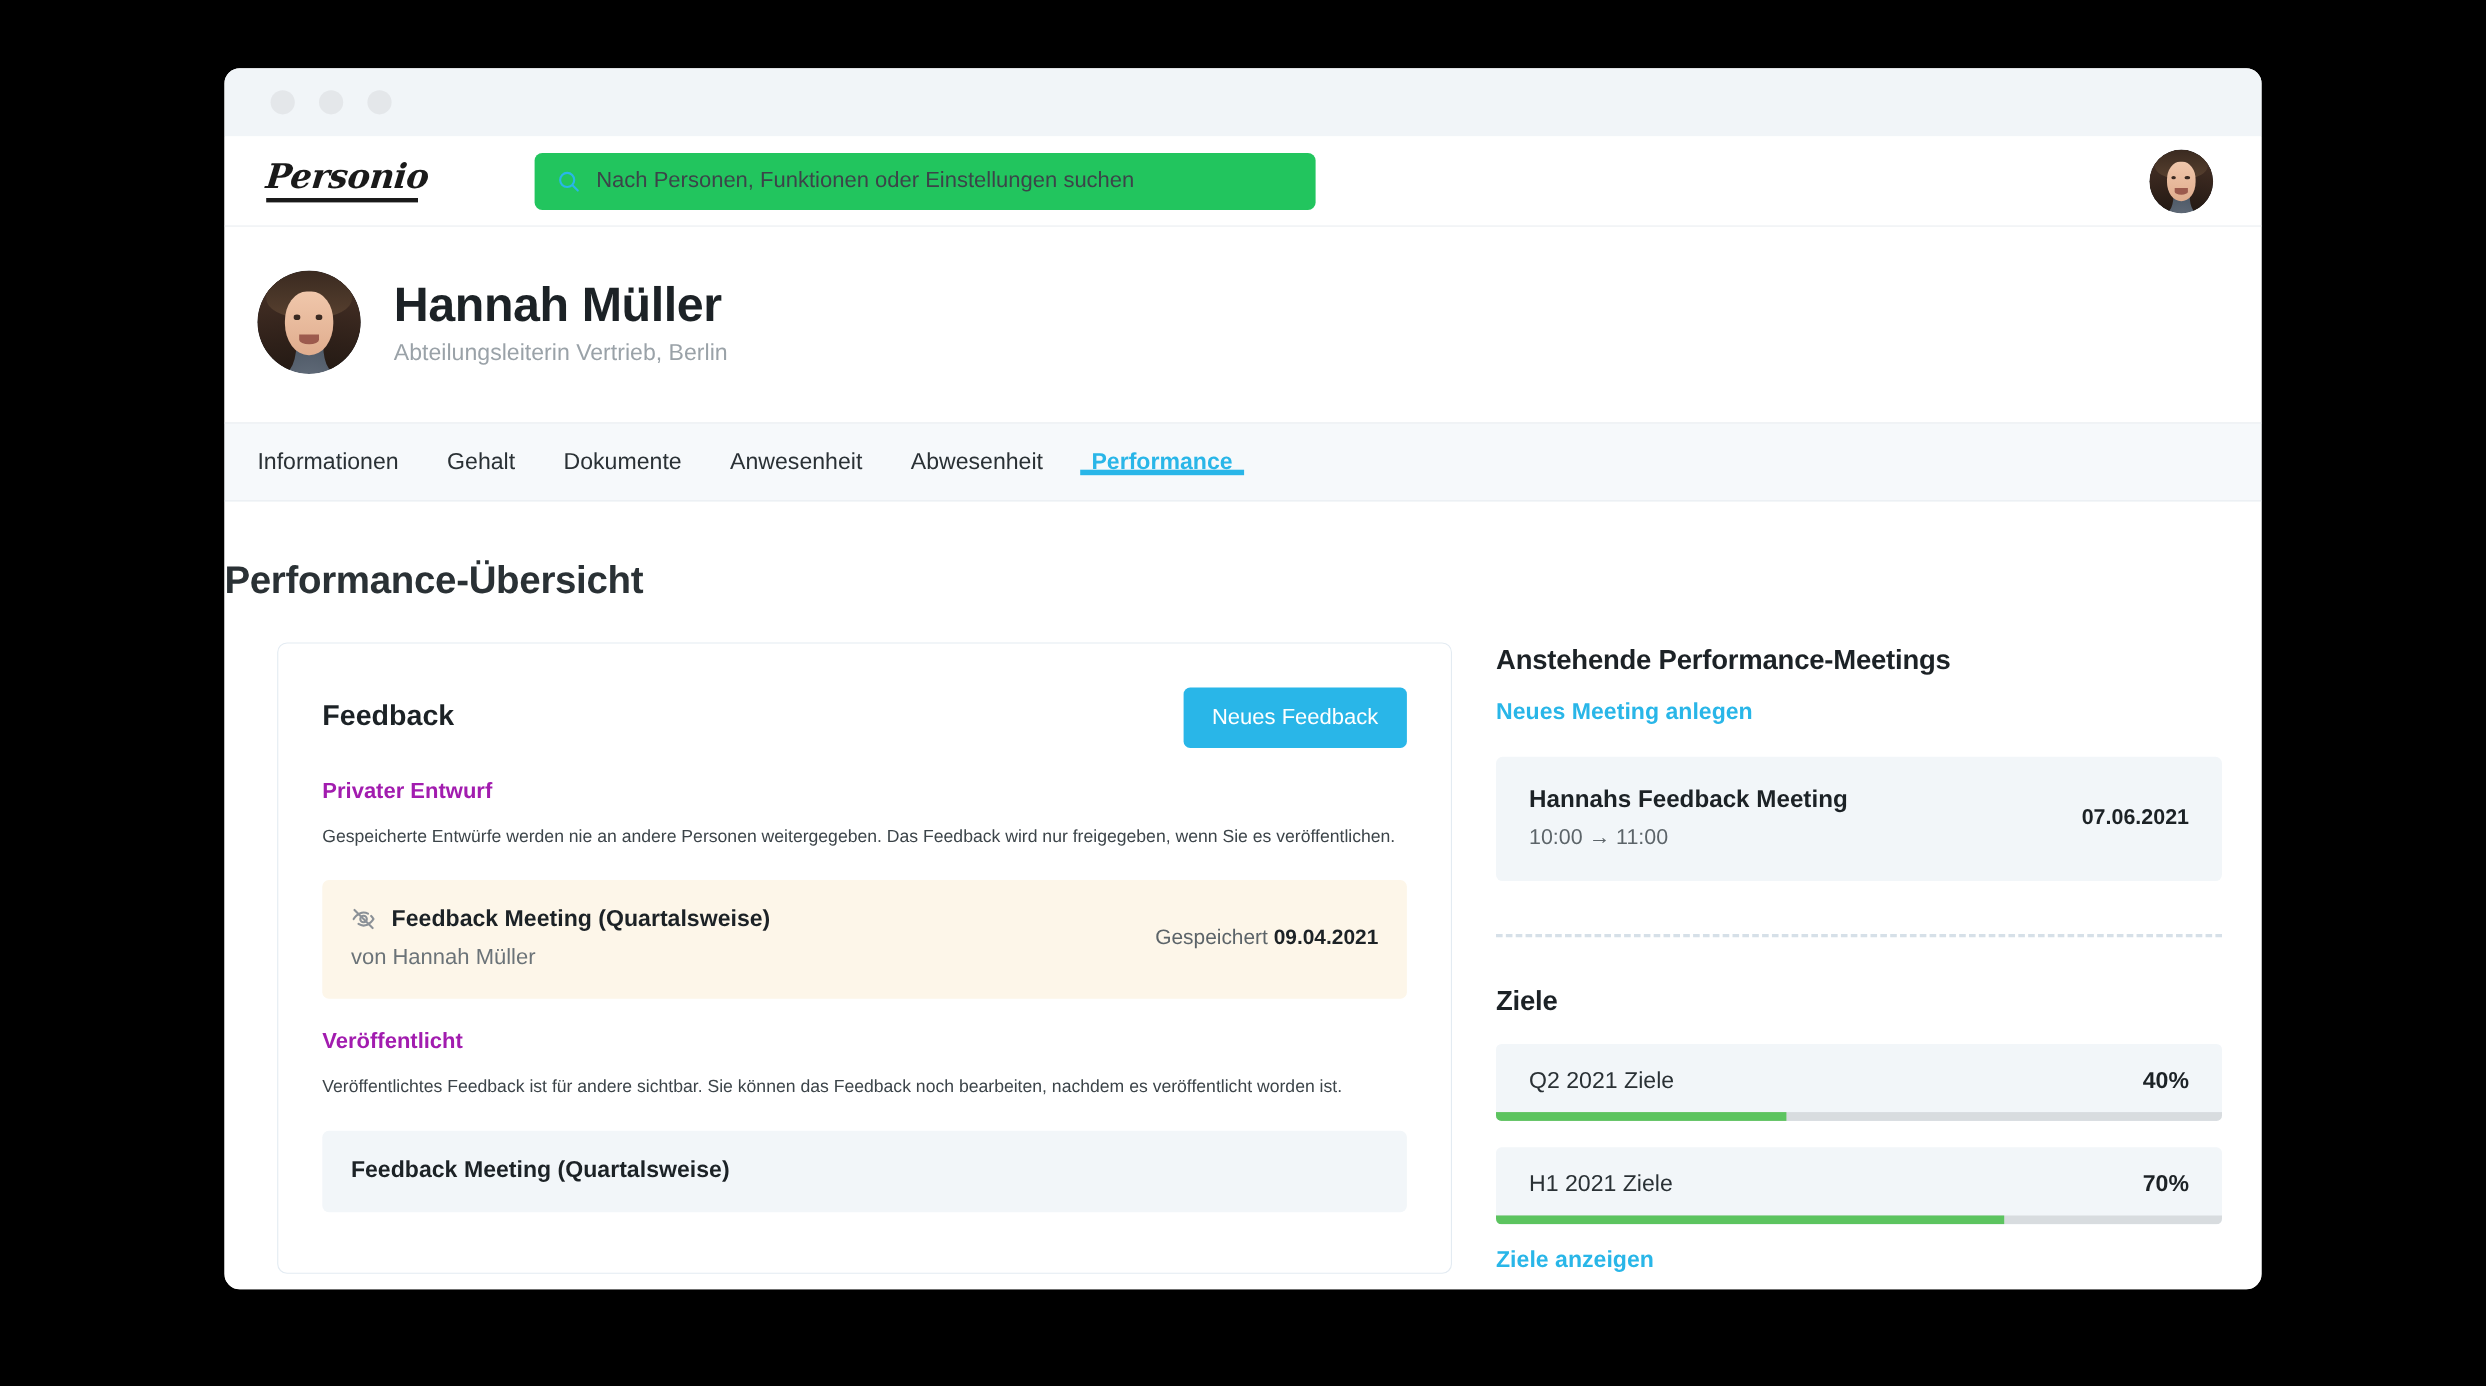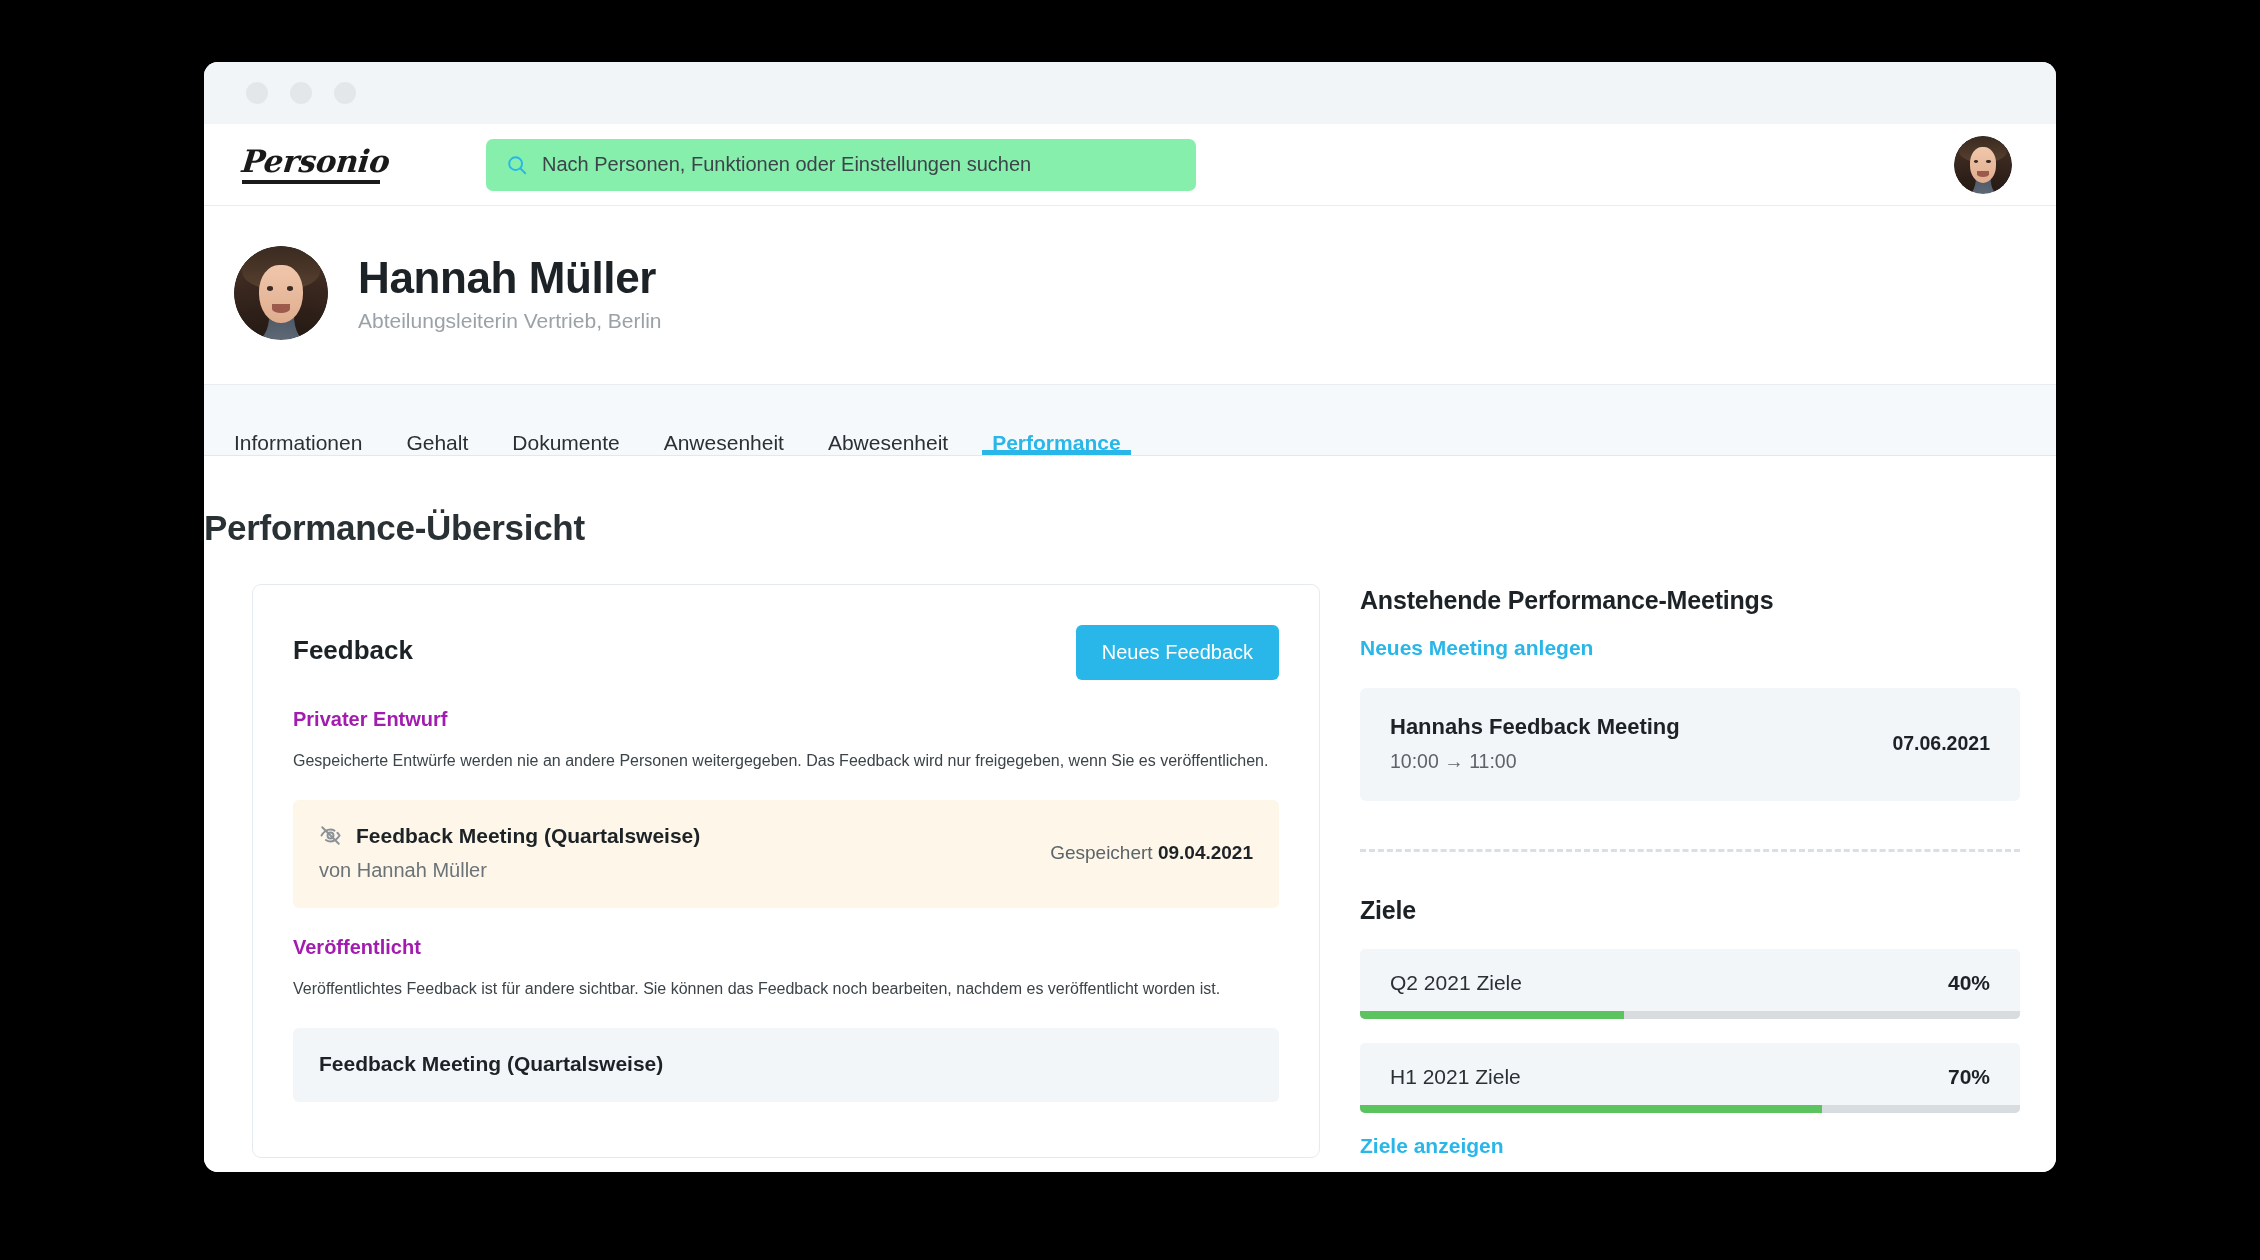--- a/index.html
+++ b/index.html
@@ -72,21 +72,21 @@
     width: 138px;
     height: 4px;
     background: #1a1a1a;
     margin-top: 3px;
   }
 
   .searchbar {
     margin-left: 92px;
     width: 710px;
     height: 52px;
-    background: #86efac;
+    background: #22c55e;
     border-radius: 7px;
     display: flex;
     align-items: center;
     padding: 0 20px;
     gap: 14px;
   }
   .search-icon { width: 22px; height: 22px; flex: 0 0 22px; display:block; }
   .search-text {
     font-size: 20px;
     color: #3c4449;
@@ -182,21 +182,21 @@
     margin-top: 7px;
   }
 
   
   .tabbar {
     background: #f6f9fb;
     border-top: 1px solid #e9edf1;
     border-bottom: 1px solid #e2e8ed;
     height: 72px;
     display: flex;
-    align-items: flex-end;
+    align-items: center;
     padding-left: 30px;
     gap: 0;
   }
   .tab {
     display: flex;
     align-items: center;
     padding: 0 22px;
     font-size: 21px;
     color: #2a3135;
     cursor: pointer;

